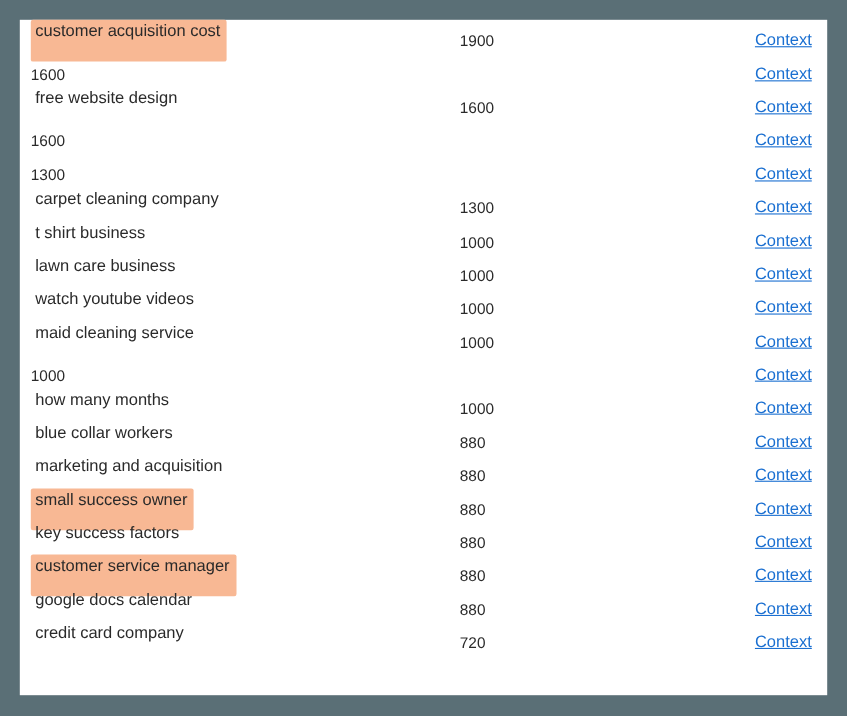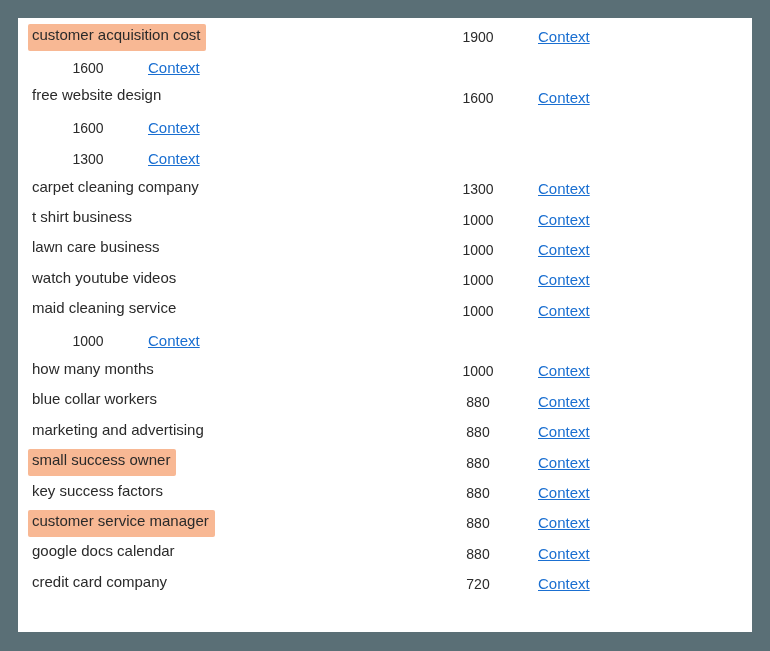--- a/index.html
+++ b/index.html
@@ -28,36 +28,36 @@
     padding: 0 14px 0 10px;
   }
   .col-term {
     flex: 0 0 390px;
     display: flex;
     align-items: center;
   }
   .term-text {
     font-size: 15px;
     color: #2a2a2a;
-    padding: 2px 6px 8px 4px;
+    padding: 2px 6px 19px 4px;
     border-radius: 2px;
     white-space: nowrap;
   }
   .term-text.hl {
     background: #f8b894;
   }
   .col-count {
     flex: 0 0 120px;
-    text-align: center;
+    text-align: left;
     font-size: 14px;
     color: #2a2a2a;
   }
   .col-ctx {
     flex: 1 1 auto;
-    text-align: left;
+    text-align: right;
   }
   .ctx-link {
     font-size: 15px;
     color: #1a6fd1;
     text-decoration: underline;
     cursor: pointer;
   }
 </style>
 </head>
 <body>
@@ -137,21 +137,21 @@
     </div>
     <div class="row">
       <div class="col-term">
         <span class="term-text">blue collar workers</span>
       </div>
       <div class="col-count">880</div>
       <div class="col-ctx"><span class="ctx-link">Context</span></div>
     </div>
     <div class="row">
       <div class="col-term">
-        <span class="term-text">marketing and advertising</span>
+        <span class="term-text">marketing and acquisition</span>
       </div>
       <div class="col-count">880</div>
       <div class="col-ctx"><span class="ctx-link">Context</span></div>
     </div>
     <div class="row">
       <div class="col-term">
         <span class="term-text hl">small success owner</span>
       </div>
       <div class="col-count">880</div>
       <div class="col-ctx"><span class="ctx-link">Context</span></div>

